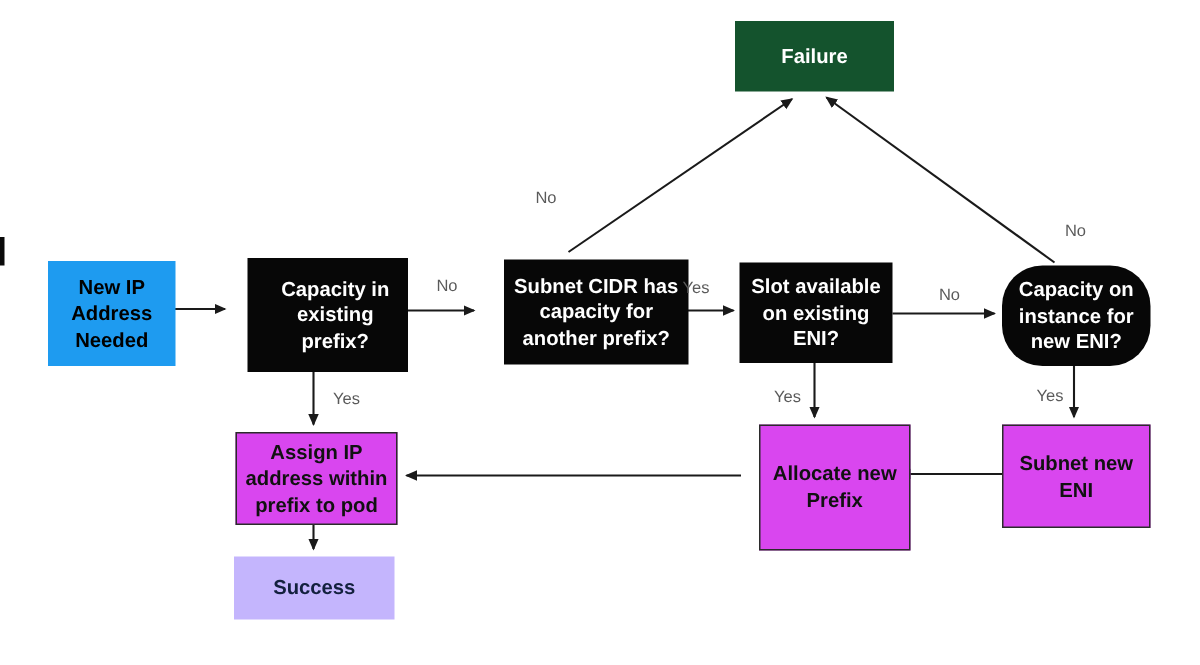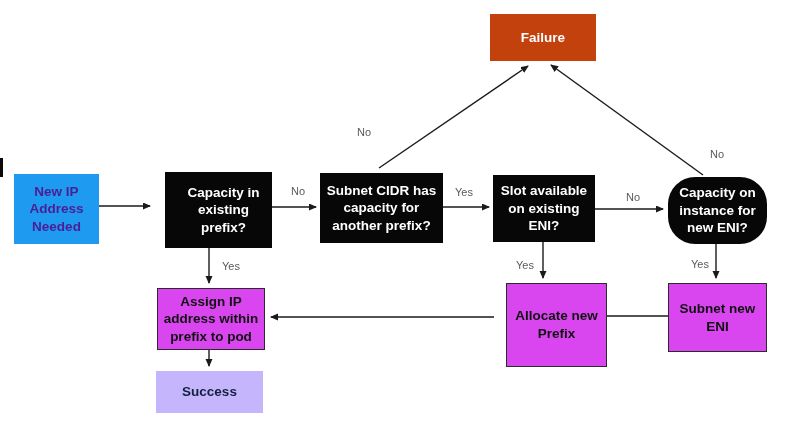--- a/index.html
+++ b/index.html
@@ -18,22 +18,22 @@
     align-items: center;
     justify-content: center;
     text-align: center;
     font-weight: bold;
     font-size: 13.5px;
     line-height: 1.3;
     white-space: pre-line;
   }
   .decision { background: #070707; color: #ffffff; }
   .process  { background: #d946ef; border: 1.5px solid #2b2b2b; color: #111111; }
-  .start    { background: #1E9BF0; color: #4c1d95; }
-  .failure  { background: #c2410c; color: #ffffff; }
+  .start    { background: #1E9BF0; color: #000000; margin-left: 18px; }
+  .failure  { background: #14532d; color: #ffffff; }
   .success  { background: #c4b5fd; color: #13203e; }
   .edge-label {
     position: absolute;
     transform: translate(-50%, -50%);
     font-size: 11px;
     font-weight: 400;
     color: #5a5a5a;
     white-space: nowrap;
   }
   #arrow-layer {
@@ -73,21 +73,21 @@
     <line x1="703" y1="175" x2="551" y2="65" marker-end="url(#ah)"></line>
   </svg>
 
   <div class="node start" style="left:14px; top:174px; width:85px; height:70px;">New IP
 Address
 Needed</div>
 
   <div class="node decision" style="left:165px; top:172px; width:107px; height:76px;padding-left:10px;">Capacity in
 existing prefix?</div>
 
-  <div class="node decision" style="left:320px; top:173px; width:123px; height:70px;">Subnet CIDR has
+  <div class="node decision" style="left:336px; top:173px; width:123px; height:70px;">Subnet CIDR has
 capacity for
 another prefix?</div>
 
   <div class="node decision" style="left:493px; top:175px; width:102px; height:67px;">Slot available
 on existing
 ENI?</div>
 
   <div class="node decision" style="left:668px; top:177px; width:99px; height:67px;border-radius:27px;">Capacity on
 instance for
 new ENI?</div>

